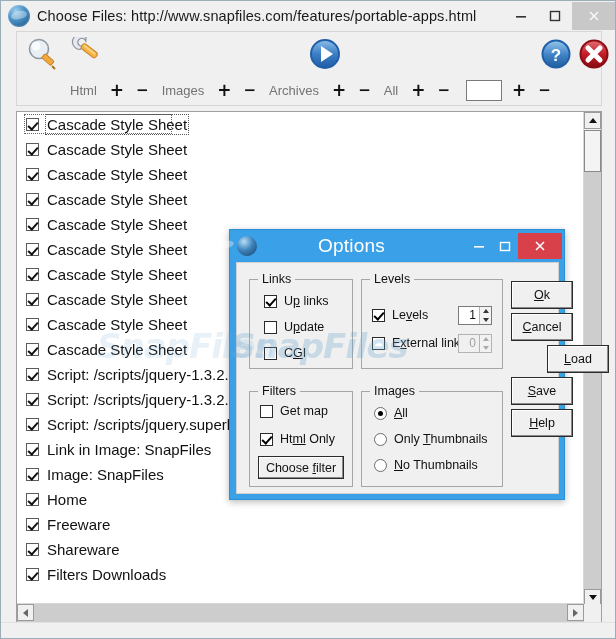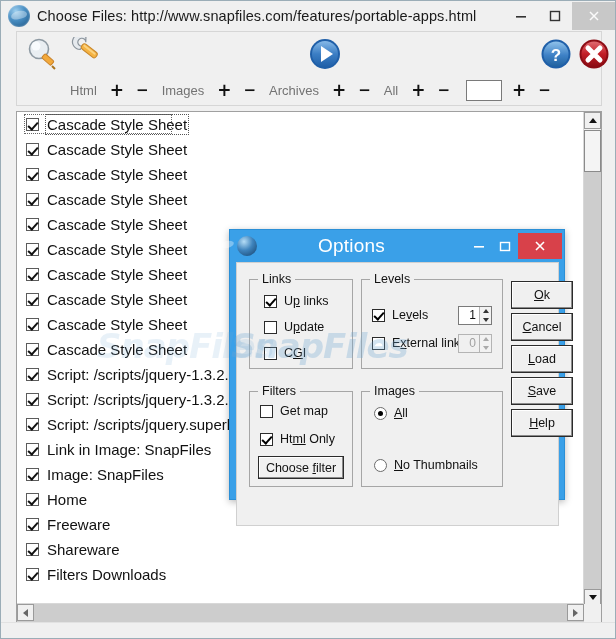--- a/index.html
+++ b/index.html
@@ -202,21 +202,21 @@
     width: 26px; height: 26px; flex: none;
     display: flex; align-items: center; justify-content: center;
   }
   #dlg-close {
     width: 44px; height: 26px; background: #d8414a;
     display: flex; align-items: center; justify-content: center;
     margin-right: 2px; flex: none;
   }
   #dlg-body {
     position: absolute; left: 6px; top: 32px;
-    width: 323px; height: 264px;
+    width: 323px; height: 232px;
     background: #f0f0f0;
     border: 1px solid #d0d0d0;
     box-sizing: border-box;
   }
 
   .groupbox {
     position: absolute;
     border: 1px solid #a6a6a6;
     box-sizing: border-box;
   }
@@ -634,34 +634,38 @@
       </div>
 
       <div class="groupbox" id="gb-images">
         <span class="gb-title">Images</span>
 
         <div class="opt-row" style="left:12px; top:14px;">
           <span class="w-radio checked"></span>
           <span class="opt-label"><span></span><span class="acc">A</span><span>ll</span></span>
         </div>
 
+        <div class="opt-row" style="left:12px; top:40px;">
+          <span class="w-radio"></span>
+          <span class="opt-label"><span>Only </span><span class="acc">T</span><span>humbnails</span></span>
+        </div>
 
         <div class="opt-row" style="left:12px; top:66px;">
           <span class="w-radio"></span>
           <span class="opt-label"><span></span><span class="acc">N</span><span>o Thumbnails</span></span>
         </div>
       </div>
 
       <div class="w-btn side-btn" style="top:18px;">
         <span><span></span><span class="acc">O</span><span>k</span></span>
       </div>
       <div class="w-btn side-btn" style="top:50px;">
         <span><span></span><span class="acc">C</span><span>ancel</span></span>
       </div>
-      <div class="w-btn side-btn" style="top:82px;">
+      <div class="w-btn side-btn" style="top:82px;margin-left:36px;">
         <span><span></span><span class="acc">L</span><span>oad</span></span>
       </div>
       <div class="w-btn side-btn" style="top:114px;">
         <span><span></span><span class="acc">S</span><span>ave</span></span>
       </div>
       <div class="w-btn side-btn" style="top:146px;">
         <span><span></span><span class="acc">H</span><span>elp</span></span>
       </div>
     </div>
   </div>

